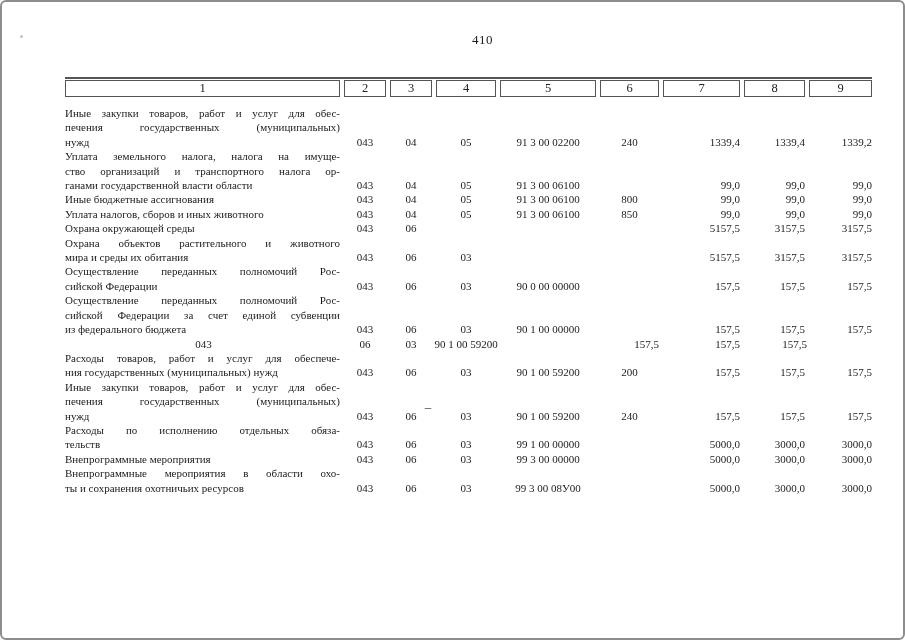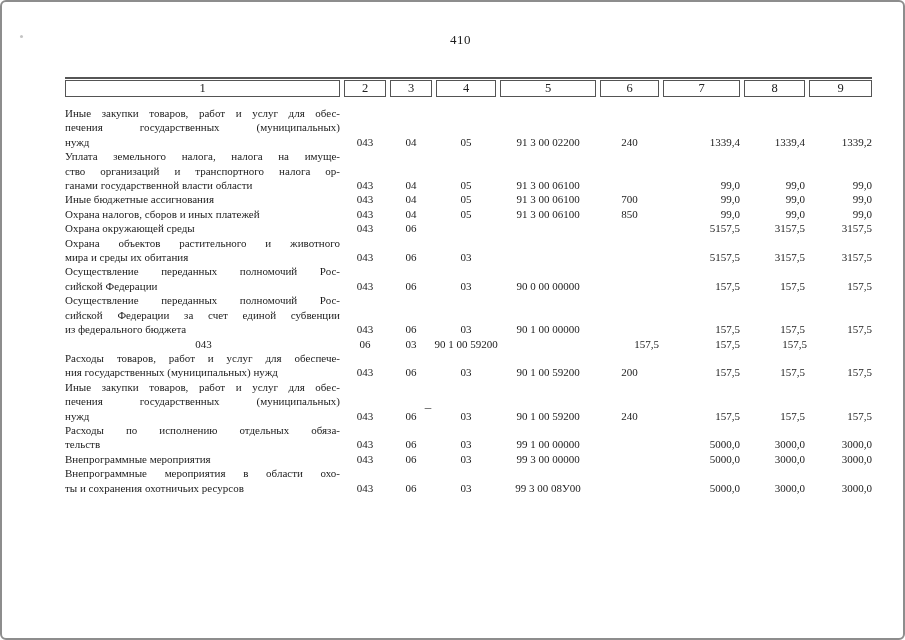--- a/index.html
+++ b/index.html
@@ -15,21 +15,21 @@
     height: 640px;
     background: #ffffff;
     box-sizing: border-box;
     border: 2px solid #8d8d8d;
     border-radius: 6px;
     overflow: hidden;
   }
   .page-number {
     position: absolute;
     top: 30px;
-    left: 55px;
+    left: 77px;
     width: 807px;
     text-align: center;
     font-size: 13px;
     letter-spacing: 0.5px;
   }
   .budget-table {
     position: absolute;
     left: 63px;
     top: 75px;
     width: 807px;
@@ -152,28 +152,28 @@
           <div class="cell c-right">99,0</div>
         </div>
         <div class="t-row">
           <div class="c1 cell">
             <div class="ll">Иные бюджетные ассигнования</div>
           </div>
           <div class="cell c-center">043</div>
           <div class="cell c-center">04</div>
           <div class="cell c-center">05</div>
           <div class="cell c-center">91 3 00 06100</div>
-          <div class="cell c-center">700</div>
-          <div class="cell c-right">99,0</div>
-          <div class="cell c-right">99,0</div>
-          <div class="cell c-right">99,0</div>
-        </div>
-        <div class="t-row">
-          <div class="c1 cell">
-            <div class="ll">Охрана налогов, сборов и иных платежей</div>
+          <div class="cell c-center">800</div>
+          <div class="cell c-right">99,0</div>
+          <div class="cell c-right">99,0</div>
+          <div class="cell c-right">99,0</div>
+        </div>
+        <div class="t-row">
+          <div class="c1 cell">
+            <div class="ll">Уплата налогов, сборов и иных животного</div>
           </div>
           <div class="cell c-center">043</div>
           <div class="cell c-center">04</div>
           <div class="cell c-center">05</div>
           <div class="cell c-center">91 3 00 06100</div>
           <div class="cell c-center">850</div>
           <div class="cell c-right">99,0</div>
           <div class="cell c-right">99,0</div>
           <div class="cell c-right">99,0</div>
         </div>

